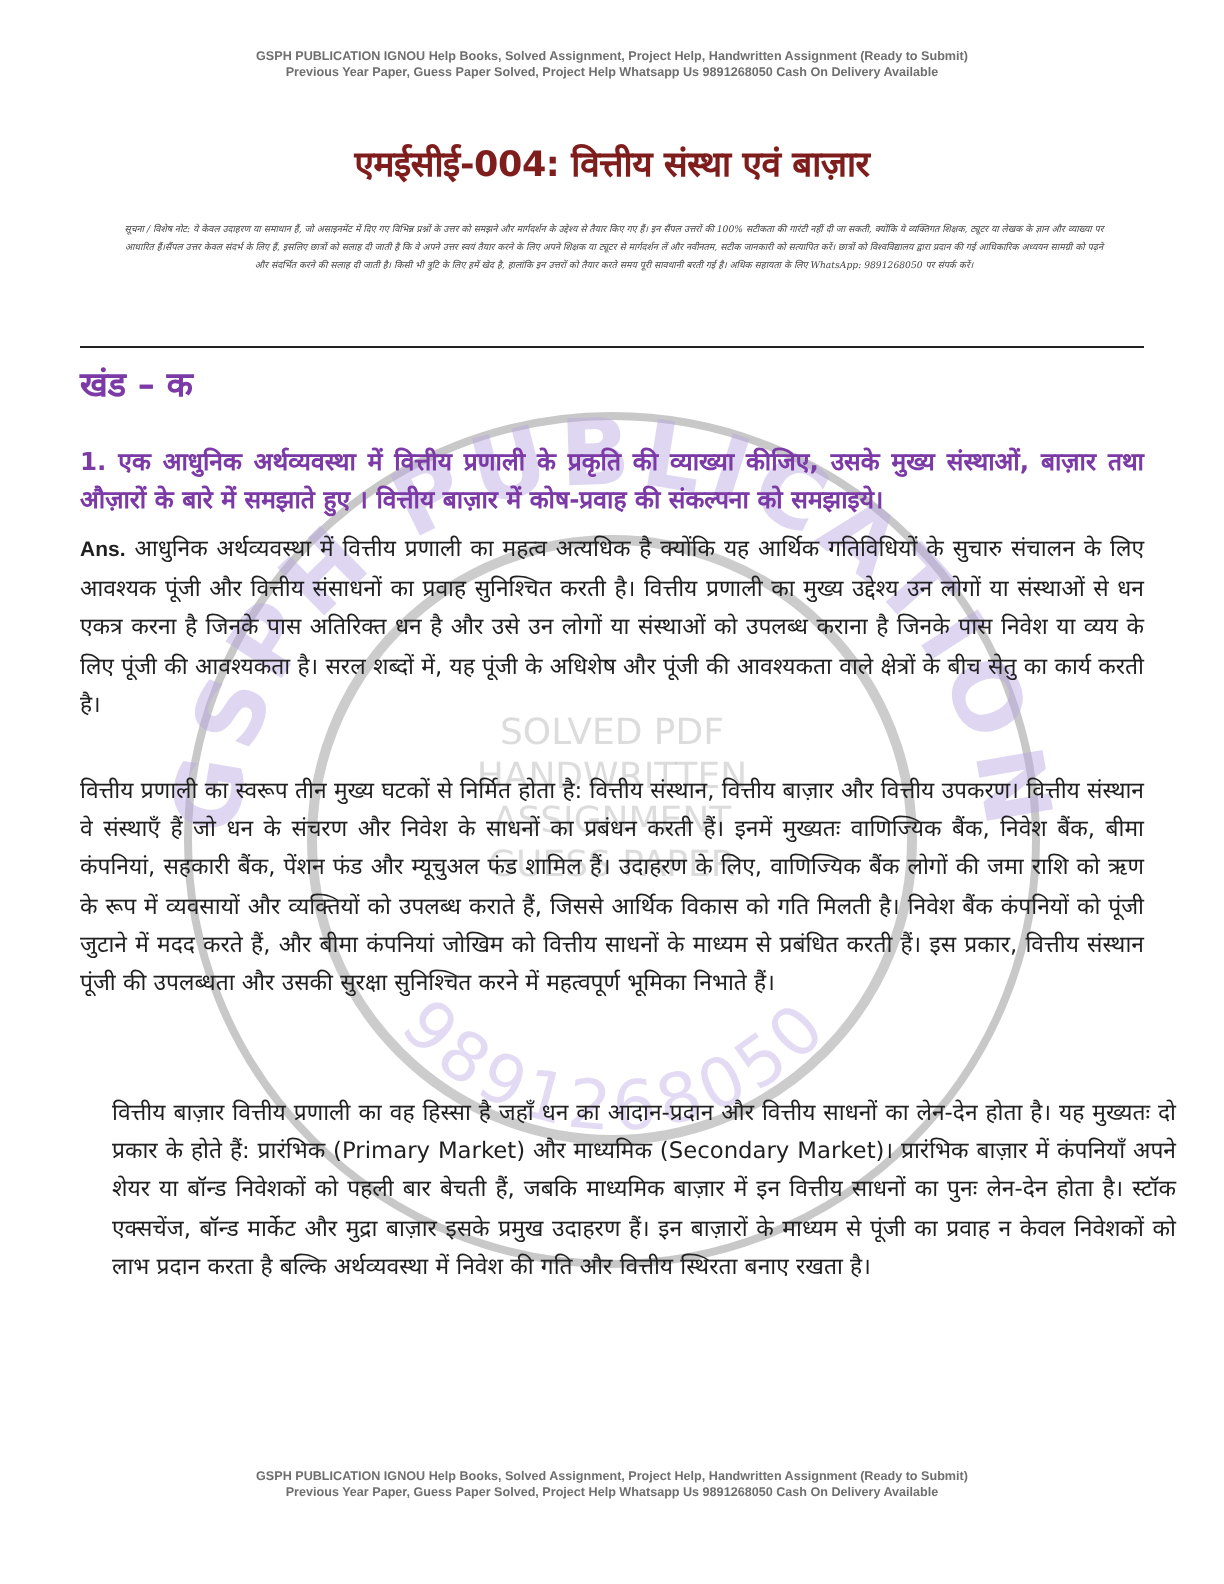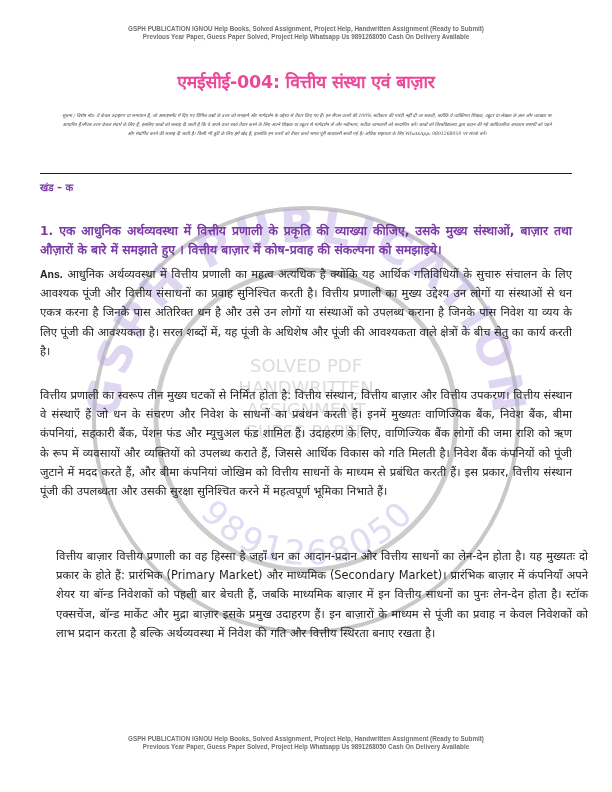--- a/index.html
+++ b/index.html
@@ -16,38 +16,38 @@
     position: absolute; left: 0; right: 0; text-align: center;
     font-family: "Liberation Sans", sans-serif;
     font-size: 6.3px; font-weight: bold; color: #6f6f6f; line-height: 8.2px;
   }
   .banner.top { top: 25px; }
   .banner.bottom { top: 735px; }
 
   .title {
     position: absolute; top: 69px; left: 0; right: 0; text-align: center;
     font-family: "DejaVu Sans", sans-serif; font-weight: bold;
-    font-size: 17.5px; color: #ec4899; letter-spacing: -0.2px;
+    font-size: 17.5px; color: #7f1d1d; letter-spacing: -0.2px;
   }
 
   .disclaimer {
     position: absolute; top: 111px; left: 62px; width: 490px;
     text-align: center;
     font-family: "DejaVu Serif", serif; font-style: italic;
     font-size: 4.6px; line-height: 9.2px; color: #444;
   }
 
   .rule {
     position: absolute; top: 173px; left: 40px; width: 532px; height: 1px;
     background: #222;
   }
 
   .section {
     position: absolute; top: 180px; left: 40px;
-    font-weight: bold; font-size: 10px; color: #7b3aa6;
+    font-weight: bold; font-size: 17px; color: #7b3aa6;
   }
 
   .question {
     position: absolute; top: 200px; left: 40px; width: 532px;
     font-weight: bold; font-size: 12.3px; line-height: 19px; color: #7b3aa6;
     text-align: justify;
     margin-top: 22px;
   }
 
   .body {

